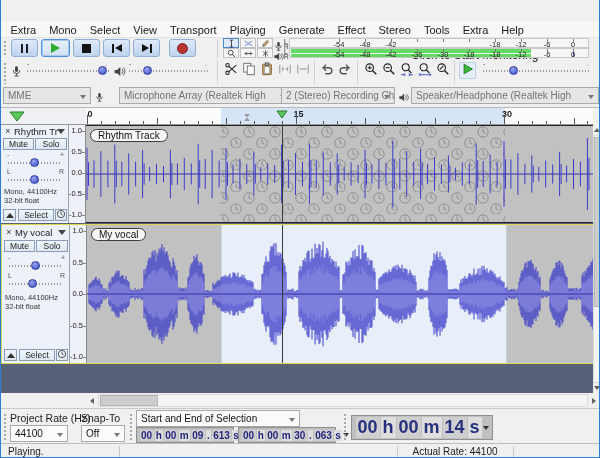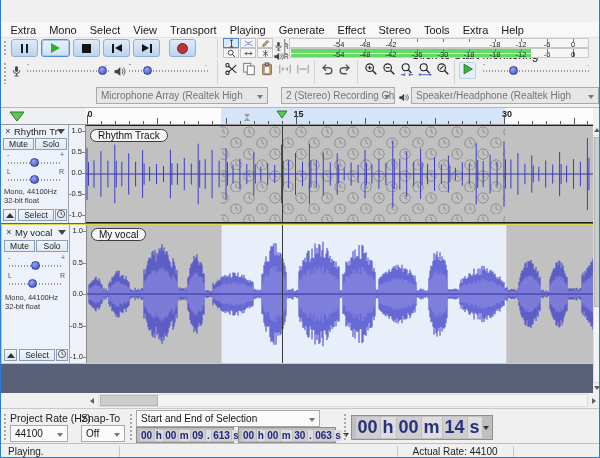--- a/index.html
+++ b/index.html
@@ -367,26 +367,30 @@
     <div class="icon16" style="left:458px;top:24px;border:1px solid #bcd0e8;border-radius:2px;background:#e6eefb;">
         <span><svg viewBox="0 0 16 16" xmlns="http://www.w3.org/2000/svg">
             <path d="M3.5 2.5l9.5 5.5-9.5 5.5z" fill="#3ab43a" stroke="#1d7a1d"></path>
           </svg></span>
       </div>
     <div class="slider-groove" style="left:482px;top:32px;width:108px;"></div>
     <span class="slider-end" style="left:482px;top:23px;">-</span>
       <span class="slider-end" style="left:586px;top:23px;">.</span>
     <div class="slider-thumb" style="left:508px;top:28px;"></div>
 
+    <div class="combo" style="left:2px;top:49px;width:88px;">
+      <span>MME</span>
+        <span class="caret"></span>
+    </div>
     <span class="abs icon11" style="left:93px;top:51px;width:12px;height:12px;"><svg viewBox="0 0 16 16" xmlns="http://www.w3.org/2000/svg">
           <rect x="6.2" y="1.5" width="3.6" height="7" rx="1.8" fill="#444"></rect>
           <path d="M4 6.5a4 4 0 0 0 8 0" fill="none" stroke="#444" stroke-width="1.2"></path>
           <path d="M8 10.5V13M5.5 13.5h5" stroke="#444" stroke-width="1.2" fill="none"></path>
         </svg></span>
-    <div class="combo" style="left:95px;top:49px;width:172px;">
+    <div class="combo" style="left:118px;top:49px;width:172px;">
       <span>Microphone Array (Realtek High</span>
         <span class="caret"></span>
     </div>
     <div class="combo" style="left:280px;top:49px;width:114px;">
       <span>2 (Stereo) Recording Chann</span>
         <span class="caret"></span>
     </div>
     <span class="abs icon11" style="left:397px;top:51px;width:12px;height:12px;"><svg viewBox="0 0 16 16" xmlns="http://www.w3.org/2000/svg">
           <path d="M2 6h3l4-3.5v11L5 10H2z" fill="#444"></path>
           <path d="M11 5a4.5 4.5 0 0 1 0 6M12.8 3.2a7 7 0 0 1 0 9.6" fill="none" stroke="#444" stroke-width="1.1"></path>
@@ -597,21 +601,21 @@
     <div class="combo lightsel" style="left:9px;top:16px;width:58px;">
       <span>44100</span>
         <span class="caret"></span>
     </div>
     <span class="sel-lbl" style="left:80px;">Snap-To</span>
     <div class="combo lightsel" style="left:80px;top:16px;width:44px;">
       <span>Off</span>
         <span class="caret"></span>
     </div>
     <div class="grip" style="left:128px;top:4px;height:27px;"></div>
-    <div class="combo lightsel" style="left:135px;top:1px;width:184px;">
+    <div class="combo lightsel" style="left:135px;top:1px;width:164px;">
       <span>Start and End of Selection</span>
         <span class="caret"></span>
     </div>
     <div class="timebox" style="left:135px;top:18px;width:98px;">
       <span class="chip">00</span>
         <span class="chip sep">h</span>
         <span class="chip">00</span>
         <span class="chip sep">m</span>
         <span class="chip">09</span>
         <span class="chip sep">.</span>

